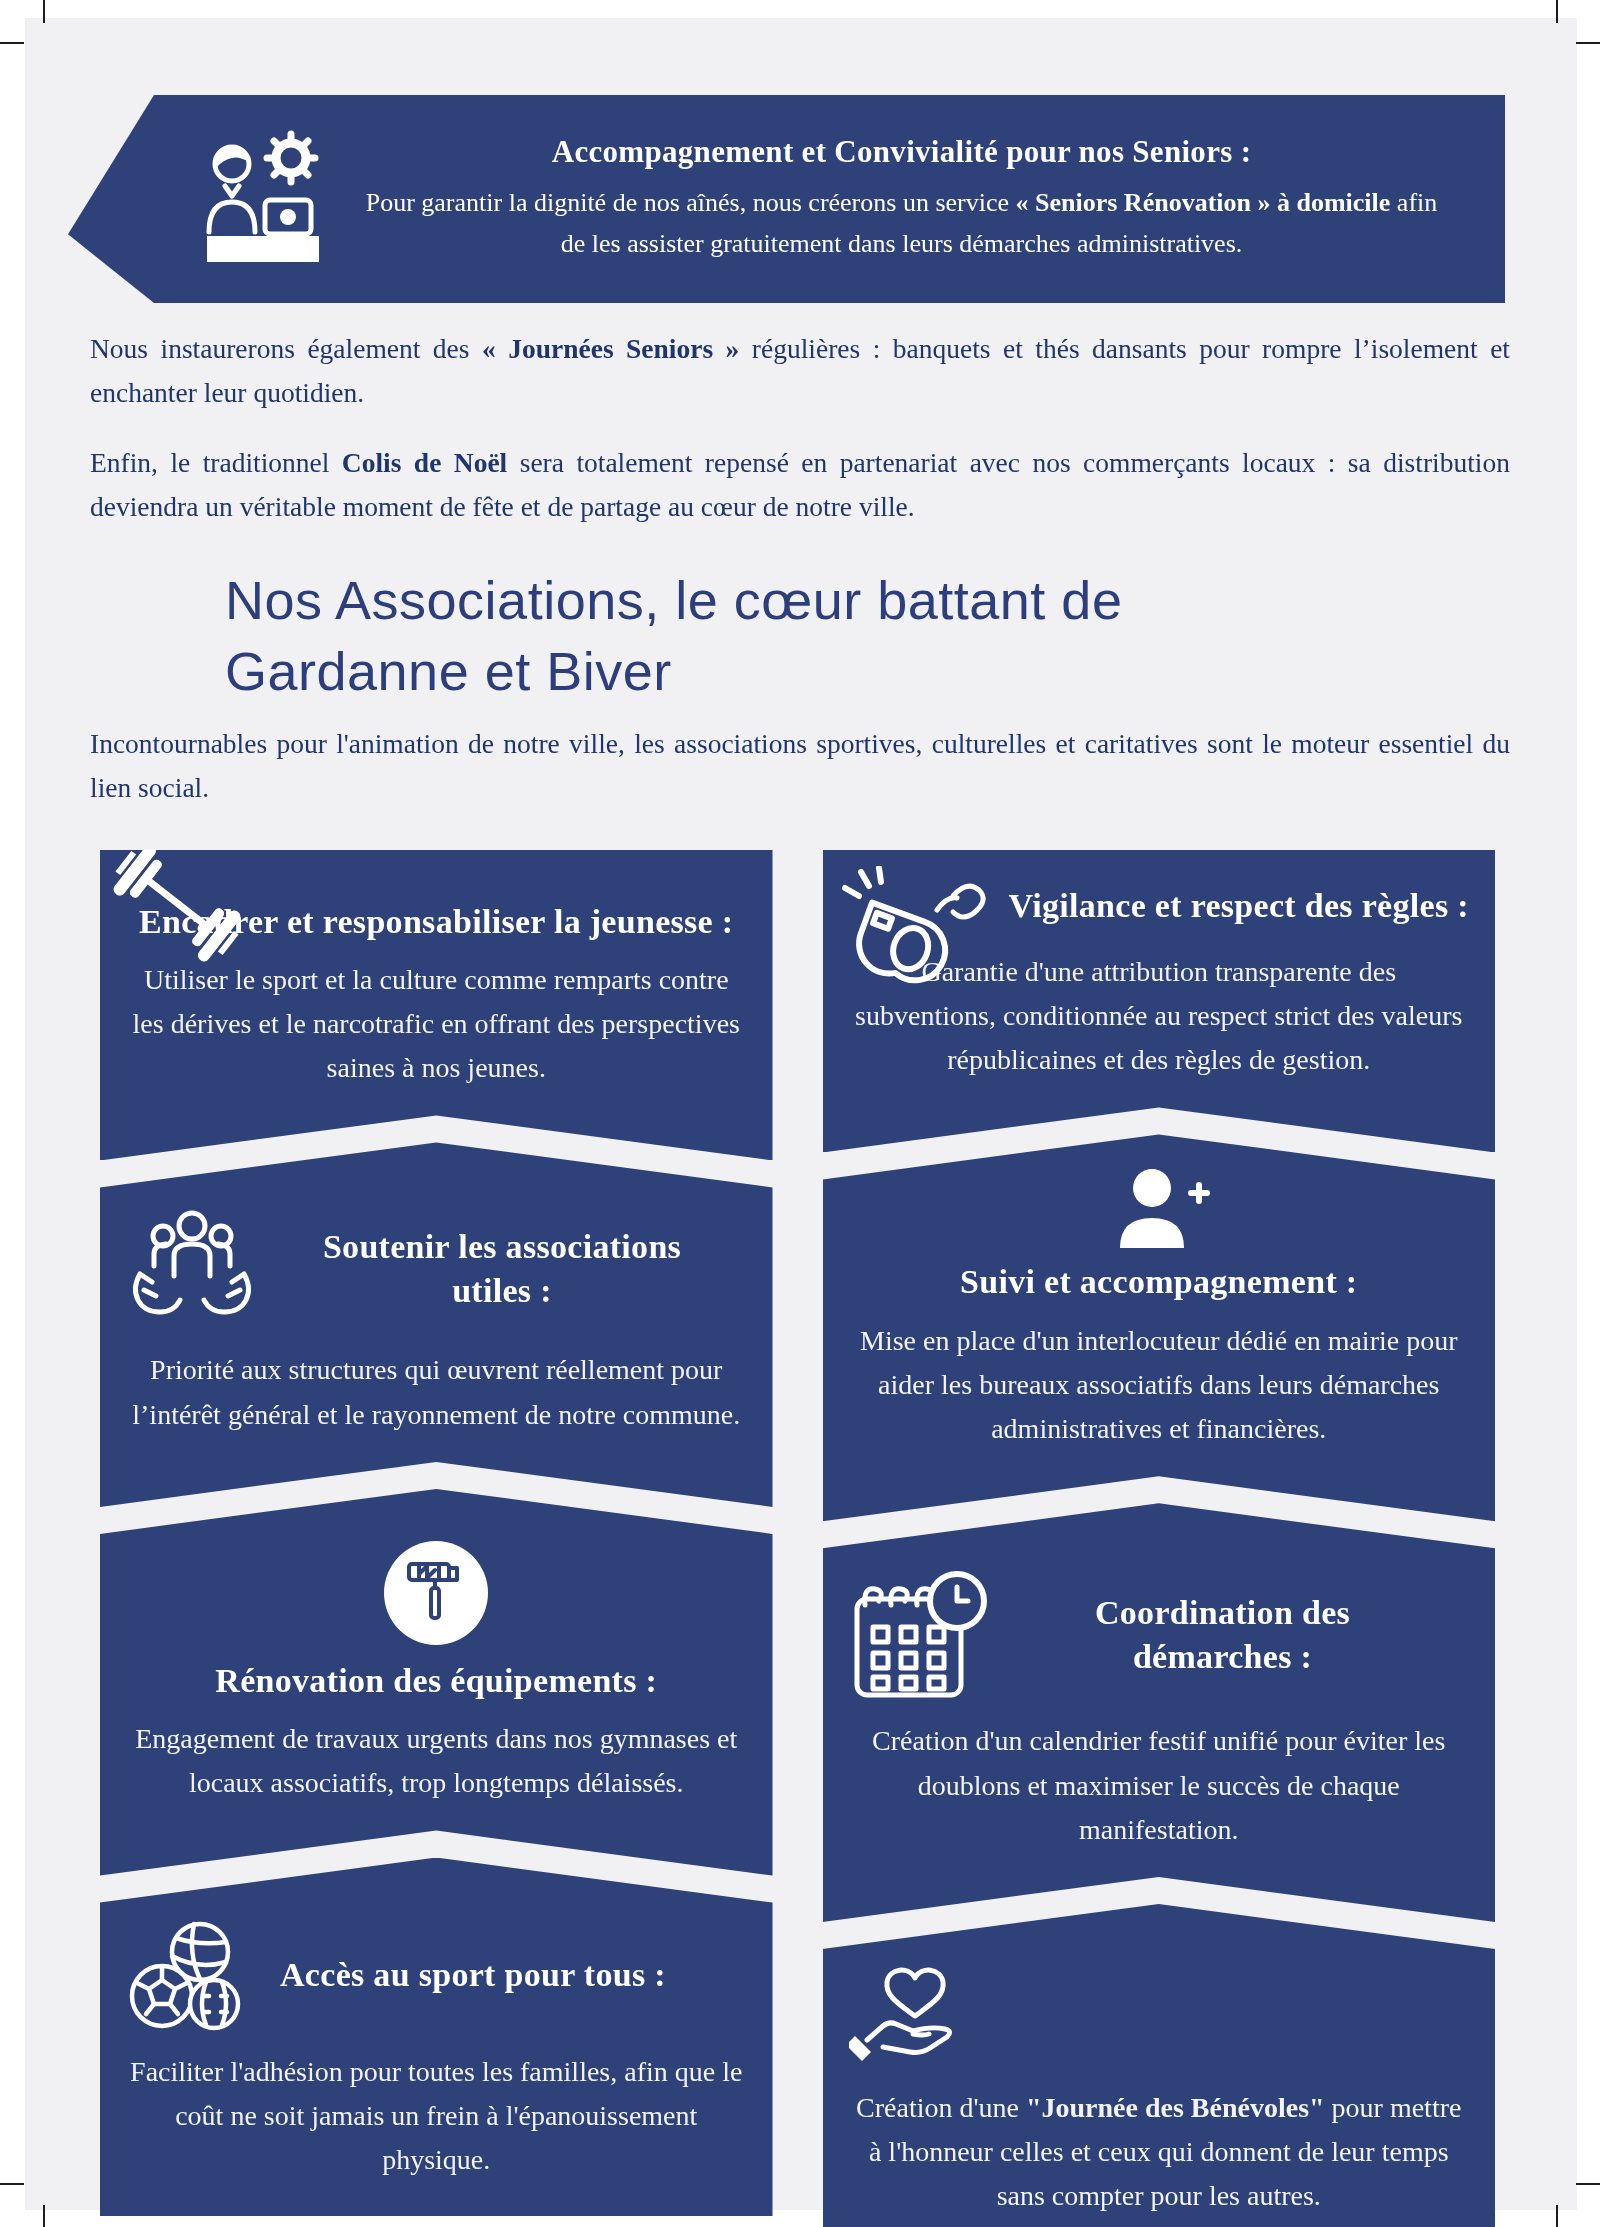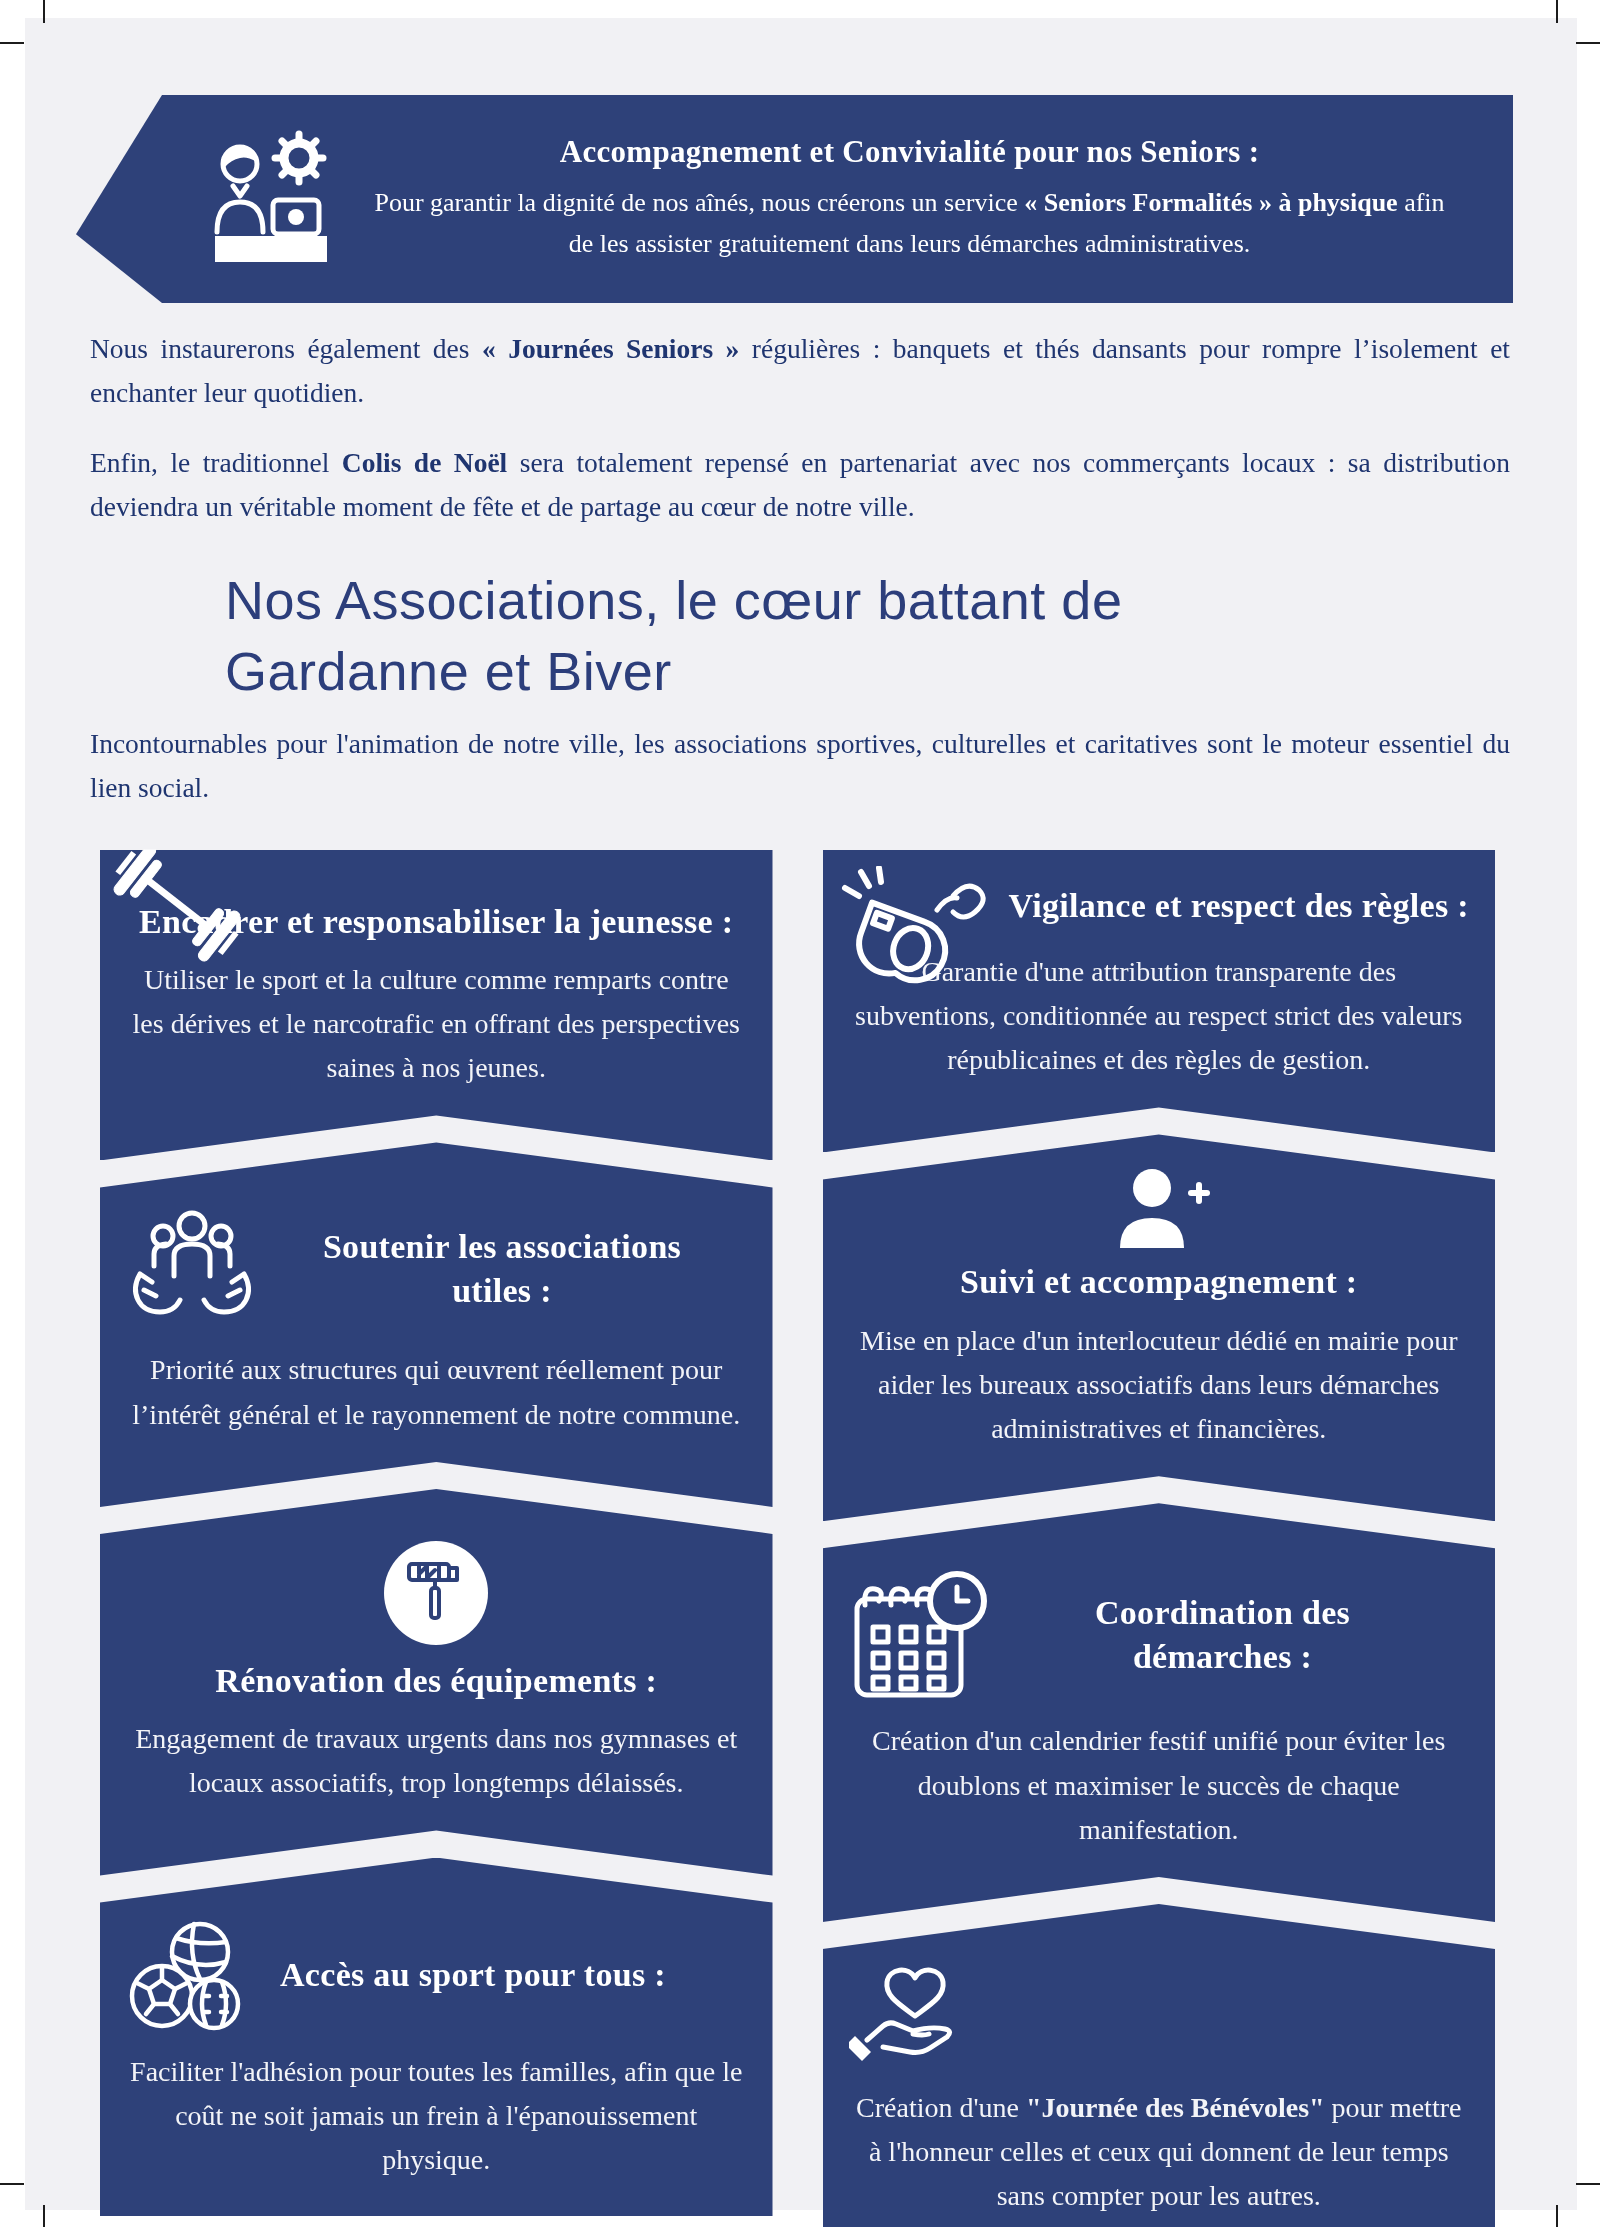--- a/index.html
+++ b/index.html
@@ -6,21 +6,21 @@
   body{
     width:1600px;height:2227px;position:relative;background:#ffffff;
     font-family:"Liberation Serif", serif;
     overflow:hidden;
   }
   .page-bg{position:absolute;left:25px;top:18px;width:1552px;height:2192px;background:#f1f1f4;}
   
   .cropmark{position:absolute;background:#1c1c1c;}
   
   .banner{
-    position:absolute;left:76px;top:95px;width:1437px;height:208px;
+    position:absolute;left:68px;top:95px;width:1437px;height:208px;
     background:#2e4179;color:#fff;
     clip-path:polygon(86px 0, 100% 0, 100% 100%, 86px 100%, 0 67%);
   }
   .banner-inner{display:flex;align-items:center;height:100%;padding-left:120px;}
   .banner-icon{flex:0 0 150px;display:flex;align-items:center;justify-content:center;}
   .banner-text{flex:1;text-align:center;padding:0 60px 0 20px;}
   .banner-title{font-size:31px;font-weight:bold;letter-spacing:.3px;margin:0 0 12px 0;}
   .banner-body{font-size:26px;line-height:1.58;margin:0;}
   .seg-b{font-weight:bold;}
   
@@ -101,21 +101,21 @@
 
           <rect x="66" y="76" width="46" height="34" rx="5"></rect>
           <circle cx="89" cy="93" r="8" fill="#ffffff" stroke="none"></circle>
 
           <rect x="8" y="112" width="112" height="26" fill="#ffffff" stroke="none"></rect>
         </g>
       </svg>
     </div>
     <div class="banner-text">
       <p class="banner-title">Accompagnement et Convivialité pour nos Seniors :</p>
-      <p class="banner-body"><span>Pour garantir la dignité de nos aînés, nous créerons un service </span><span class="seg-b">« Seniors Formalités » à physique</span><span> afin de les assister gratuitement dans leurs démarches administratives.</span></p>
+      <p class="banner-body"><span>Pour garantir la dignité de nos aînés, nous créerons un service </span><span class="seg-b">« Seniors Rénovation » à domicile</span><span> afin de les assister gratuitement dans leurs démarches administratives.</span></p>
     </div>
   </div>
 </div>
 
 <div class="flow-paras">
   <p class="para"><span>Nous instaurerons également des </span><span class="seg-b">« Journées Seniors »</span><span> régulières : banquets et thés dansants pour rompre l’isolement et enchanter leur quotidien.</span></p>
   <p class="para"><span>Enfin, le traditionnel </span><span class="seg-b">Colis de Noël</span><span> sera totalement repensé en partenariat avec nos commerçants locaux : sa distribution deviendra un véritable moment de fête et de partage au cœur de notre ville.</span></p>
 
   <h1 class="section-heading">Nos Associations, le cœur battant de Gardanne et Biver</h1>
   <p class="para section-lead"><span>Incontournables pour l'animation de notre ville, les associations sportives, culturelles et caritatives sont le moteur essentiel du lien social.</span></p>

